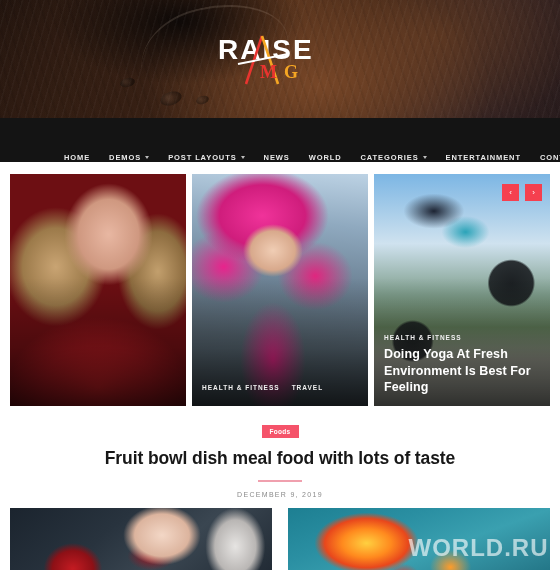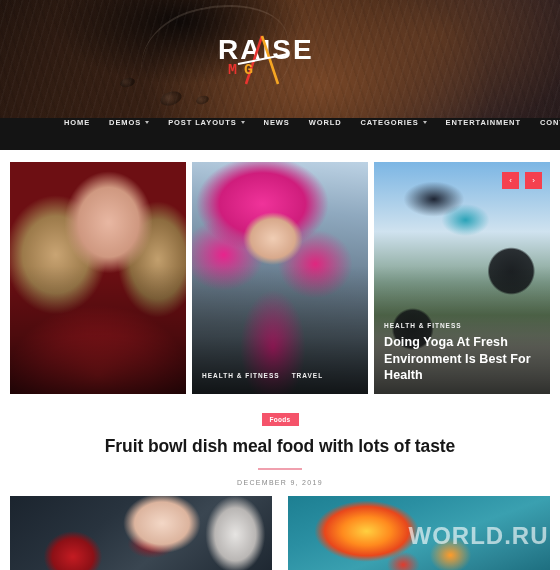--- a/index.html
+++ b/index.html
@@ -59,35 +59,35 @@
     left: 218px; top: 36px;
     width: 130px; height: 56px;
   }
   .logo-word {
     position: absolute; left: 0; top: 0;
     font-size: 28px; font-weight: 700; letter-spacing: 2px;
     color: #ffffff; line-height: 1;
     font-family: "Liberation Sans", sans-serif;
   }
   .logo-sub {
-    position: absolute; left: 10px; top: 27px;
-    font-size: 15px; font-weight: 700; letter-spacing: 7px;
+    position: absolute; left: 42px; top: 27px;
+    font-size: 18px; font-weight: 700; letter-spacing: 7px;
     line-height: 1;
-    font-family: Liberation Mono, monospace;
+    font-family: Liberation Serif, serif;
   }
   .logo-sub .m { color: #e8342f; }
   .logo-sub .g { color: #f5a623; }
   .logo-mark { position: absolute; left: 14px; top: -2px; width: 62px; height: 52px; }
 
   
   .main-nav {
     position: relative;
-    width: 560px; height: 32px;
+    width: 560px; height: 44px;
     background: #141414;
-    display: flex; align-items: flex-start;
+    display: flex; align-items: flex-end;
     padding: 0 18px 0 64px;
   }
   .nav-item {
     display: inline-flex; align-items: center;
     color: #e9e9e9;
     font-size: 7.5px; font-weight: 700; letter-spacing: 0.9px;
     text-transform: uppercase;
     margin-right: 19px;
     cursor: pointer; white-space: nowrap;
   }
@@ -331,21 +331,21 @@
     <div class="photo photo-biker"></div>
     <div class="scrim"></div>
     <div class="carousel-nav">
       <button class="car-btn">‹</button>
       <button class="car-btn">›</button>
     </div>
     <div class="hero-meta">
       <div class="cat-row">
         <span class="cat-link">HEALTH &amp; FITNESS</span>
       </div>
-      <h2 class="hero-title">Doing Yoga At Fresh Environment Is Best For Health</h2>
+      <h2 class="hero-title">Doing Yoga At Fresh Environment Is Best For Feeling</h2>
     </div>
   </article>
 
 </section>
 
 <section class="post-row">
   <div class="post-col">
     <span class="badge">Foods</span>
     <h3 class="post-title">Fruit bowl dish meal food with lots of taste</h3>
     <div class="title-rule"></div>

